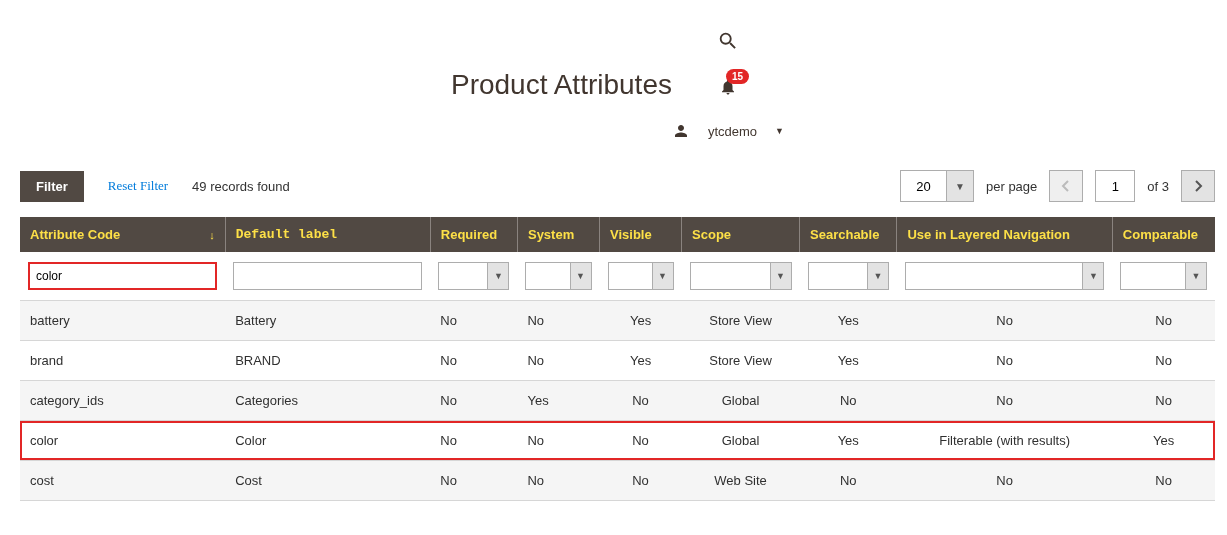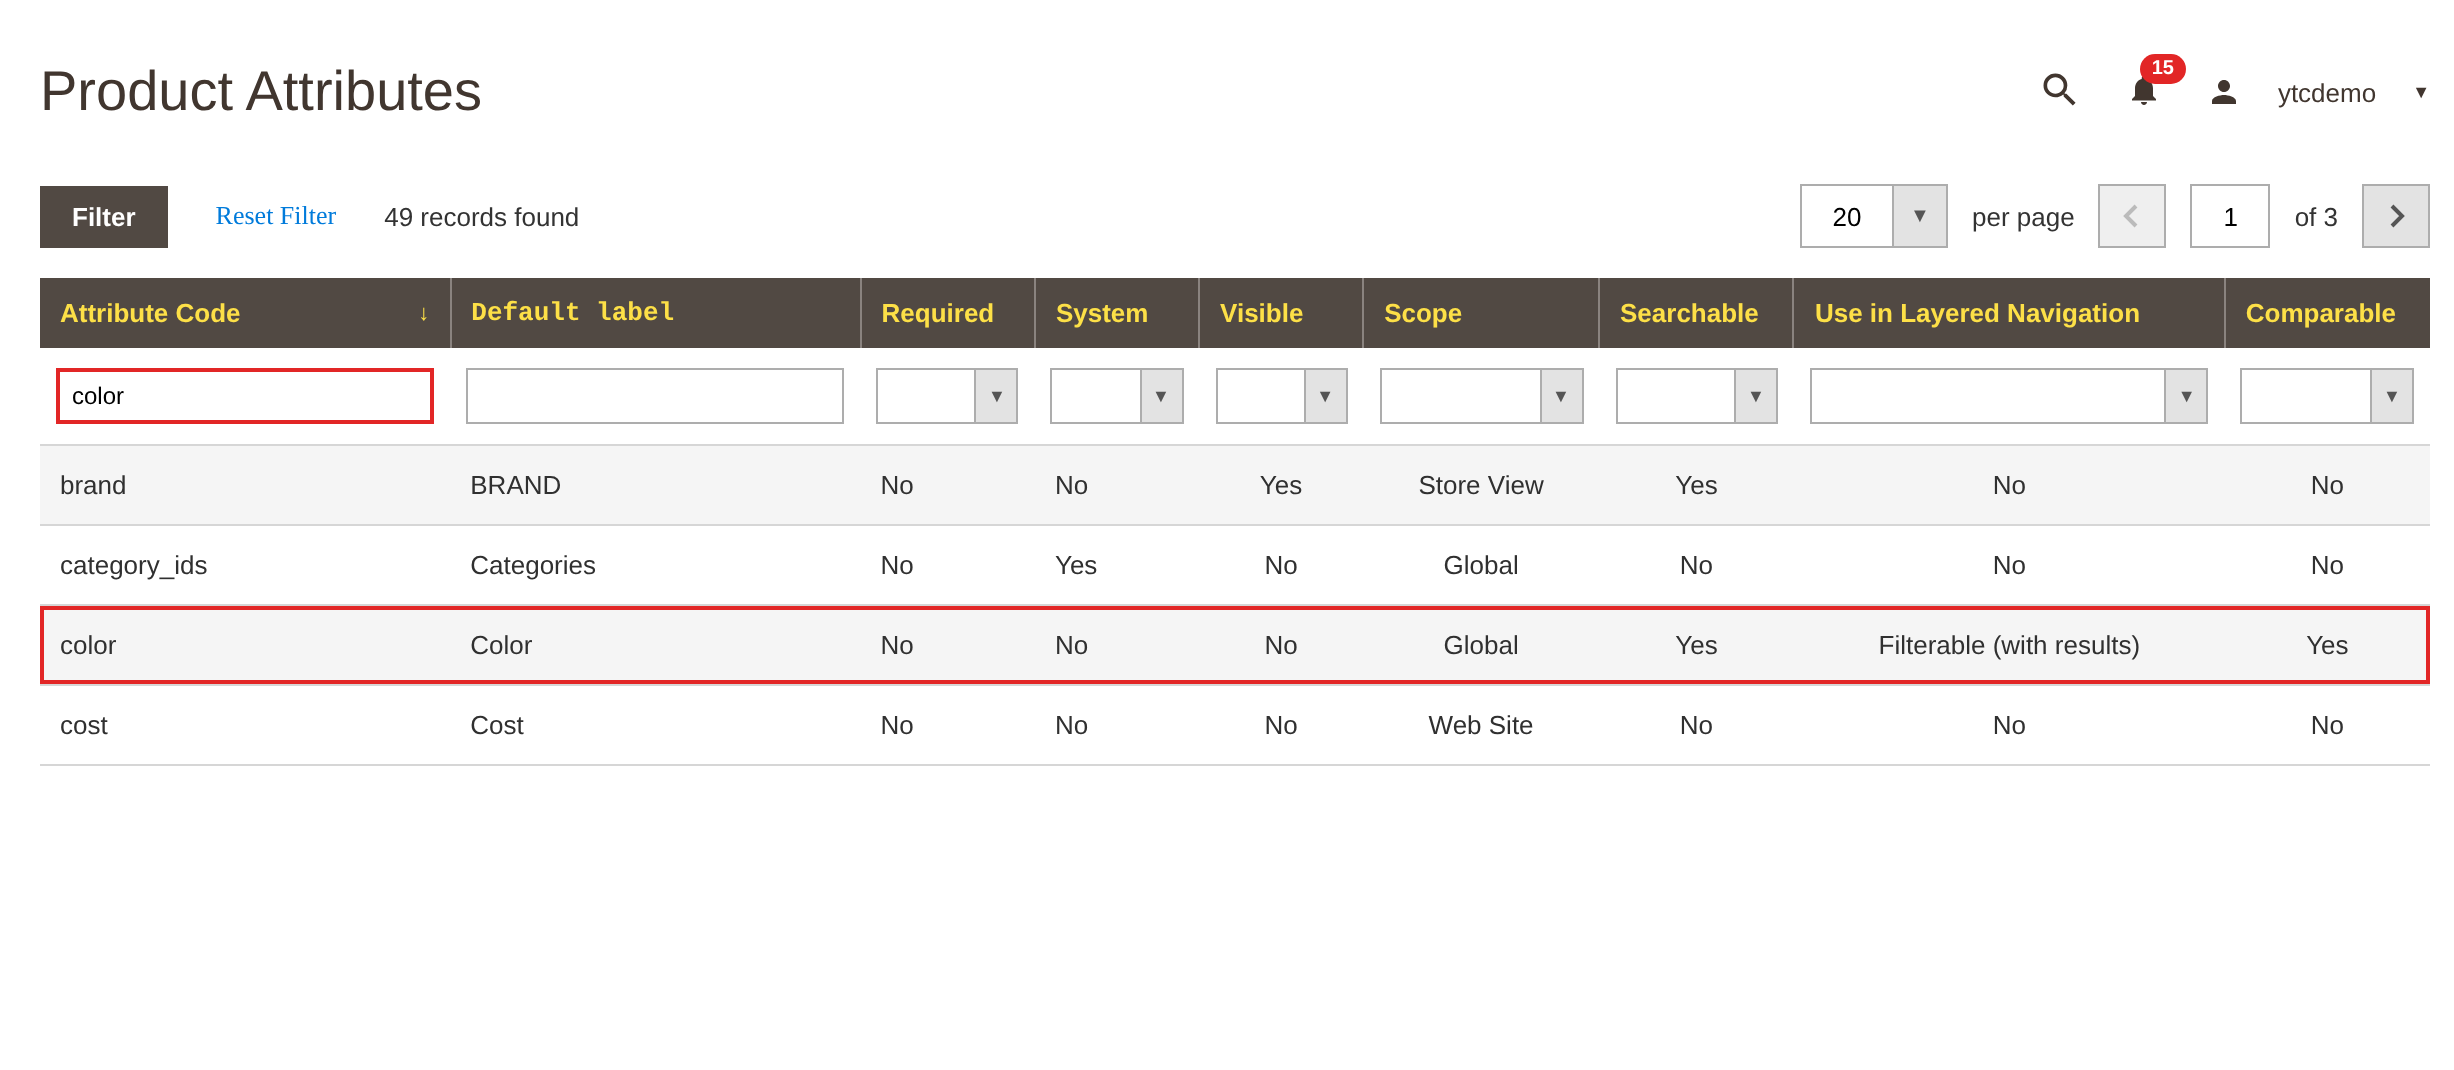--- a/index.html
+++ b/index.html
@@ -1,20 +1,20 @@
 <!DOCTYPE html>
 <html><head>
 <meta charset="utf-8">
 <style>
 * { box-sizing: border-box; margin: 0; padding: 0; }
 body { font-family: 'Helvetica Neue', Arial, sans-serif; font-size: 13px; color: #333; background: #fff; padding: 20px; }
 .page-width { width: 1195px; margin: 0 auto; }
-.header { display: flex; align-items: center; justify-content: space-between; padding: 10px 0 30px 0; }
+.header { display: flex; align-items: center; justify-content: center; padding: 10px 0 30px 0; }
 .page-title { font-size: 28px; font-weight: 400; color: #41362f; }
-.header-right { display: flex; align-items: center; gap: 22px; }
+.header-right { display: flex; align-items: center; gap: 22px; flex-direction: column; }
 .icon-svg { fill: #41362f; }
 .search-icon { width: 22px; height: 22px; cursor: pointer; }
 .notif-wrap { position: relative; cursor: pointer; }
 .notif-icon { width: 18px; height: 20px; }
 .notif-badge { position: absolute; top: -8px; right: -12px; background: #e22626; color: #fff; font-size: 10px; font-weight: bold; padding: 2px 6px; border-radius: 10px; }
 .user-drop { display: flex; align-items: center; gap: 18px; cursor: pointer; color: #41362f; font-size: 13px; }
 .user-icon { width: 18px; height: 18px; }
 .caret { font-size: 9px; color: #41362f; }
 .action-bar { background: #ecebe9; padding: 22px 18px; display: flex; justify-content: flex-end; margin-bottom: 40px; border: 1px solid #e3e0db; }
 .add-btn { background: #eb5202; color: #fff; border: none; padding: 12px 20px; font-size: 15px; font-weight: 600; cursor: pointer; }
@@ -174,20 +174,31 @@
       <td>
             <div class="sel-wrap">
               <div class="sel-in"></div>
               <div class="sel-arr">▼</div>
             </div>
           </td>
     </tr>
   </thead>
   <tbody id="grid-body">
         <tr>
+          <td class="c-left">battery</td>
+          <td class="c-left">Battery</td>
+          <td class="c-left">No</td>
+          <td class="c-left">No</td>
+          <td class="c-center">Yes</td>
+          <td class="c-center">Store View</td>
+          <td class="c-center">Yes</td>
+          <td class="c-center">No</td>
+          <td class="c-center">No</td>
+        </tr>
+        <tr>
           <td class="c-left">brand</td>
           <td class="c-left">BRAND</td>
           <td class="c-left">No</td>
           <td class="c-left">No</td>
           <td class="c-center">Yes</td>
           <td class="c-center">Store View</td>
           <td class="c-center">Yes</td>
           <td class="c-center">No</td>
           <td class="c-center">No</td>
         </tr>

